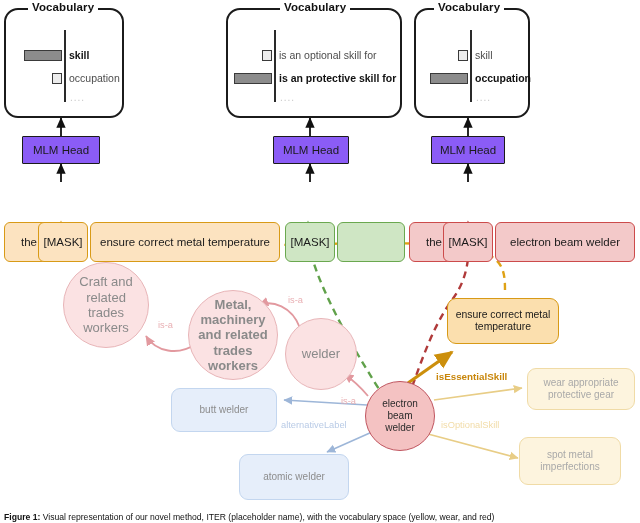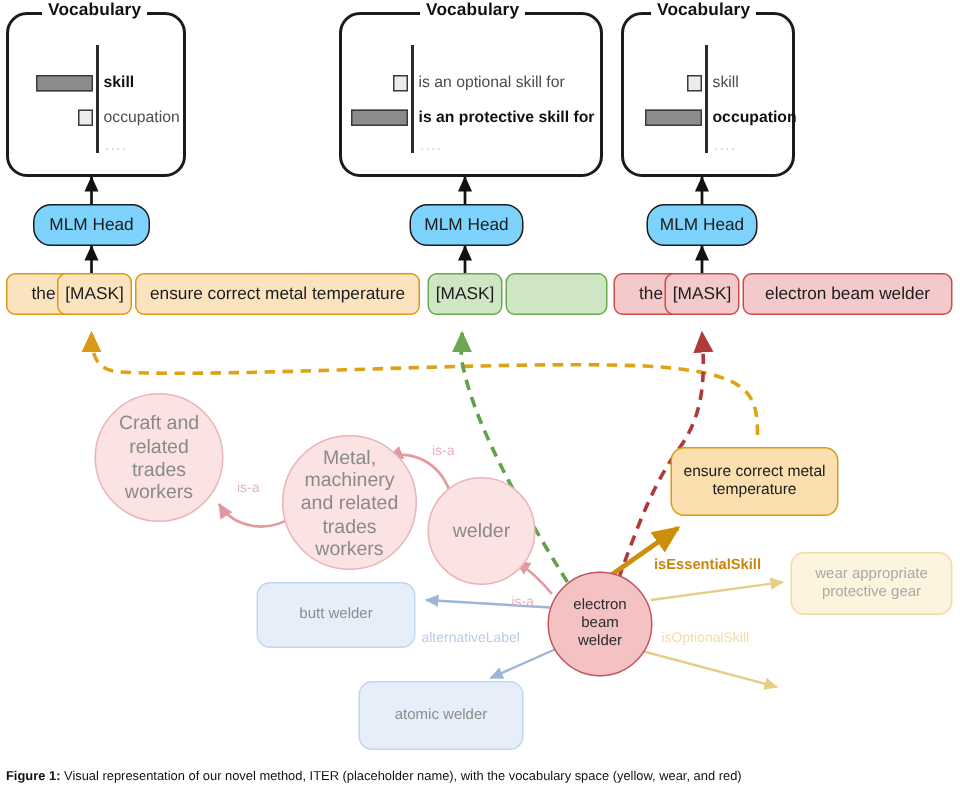--- a/index.html
+++ b/index.html
@@ -13,26 +13,26 @@
                letter-spacing:.1px;color:#111;white-space:nowrap;}
   .vocab-axis{position:absolute;width:1.6px;background:#2a2a2a;}
   .vbar{position:absolute;height:11px;border:1.2px solid #3a3a3a;box-sizing:border-box;}
   .vbar.full{background:#8c8c8c;}
   .vbar.small{background:#ececec;}
   .vlabel{position:absolute;font-size:10.5px;color:#4d4d4d;white-space:nowrap;}
   .vlabel.bold{font-weight:bold;color:#111;}
   .vdots{position:absolute;font-size:10px;color:#c9c9c9;letter-spacing:1px;}
 
   
-  .mlm{position:absolute;border:1.8px solid #1b1b1b;border-radius:12px;background:#7dd3fc;
+  .mlm{position:absolute;border:1.8px solid #1b1b1b;border-radius:1px;background:#8b5cf6;
        display:flex;align-items:center;justify-content:center;font-size:11.5px;color:#1b1b1b;box-sizing:border-box;}
 
   
-  .tok{position:absolute;height:28px;border-radius:6px;box-sizing:border-box;
-       display:flex;align-items:center;justify-content:center;font-size:11.5px;white-space:nowrap;padding:0 24px;}
+  .tok{position:absolute;height:40px;border-radius:6px;box-sizing:border-box;
+       display:flex;align-items:center;justify-content:center;font-size:11.5px;white-space:nowrap;padding:0 24px;margin-top:40px;}
   .tok.orange{background:#fce3c0;border:1.4px solid #d89a16;color:#1b1b1b;}
   .tok.green{background:#cfe6c4;border:1.4px solid #6aa84f;color:#1b1b1b;}
   .tok.red{background:#f3c9c9;border:1.4px solid #cc4b4b;color:#1b1b1b;}
 
   
   .node{position:absolute;box-sizing:border-box;display:flex;align-items:center;justify-content:center;
         text-align:center;line-height:1.18;}
   .circ{border-radius:50%;background:#fbe2e3;border:1.3px solid #e8b5b8;color:#8a8a8a;font-size:13px;}
   .circ.hl{background:#f4c2c2;border:1.8px solid #c0555f;color:#2b2b2b;font-size:10px;}
   .rbox{border-radius:9px;font-size:10px;}
@@ -153,34 +153,35 @@
   <div class="tok orange" style="left:38px;top:182px;width:48px;">[MASK]</div>
   <div class="tok orange" style="left:90px;top:182px;width:190px;">ensure correct metal temperature</div>
   <div class="tok green" style="left:285px;top:182px;width:48px;">[MASK]</div>
   <div class="tok green" style="left:337px;top:182px;width:68px;"></div>
   <div class="tok red" style="left:409px;top:182px;width:30px;">the</div>
   <div class="tok red" style="left:443px;top:182px;width:48px;">[MASK]</div>
   <div class="tok red" style="left:495px;top:182px;width:140px;">electron beam welder</div>
 
   <div class="node circ" style="left:63px;top:262px;width:86px;height:86px;padding:0 8px;">Craft and related trades workers</div>
 
-  <div class="node circ" style="left:188px;top:290px;width:90px;height:90px;padding:0 7px;">Metal, machinery and related trades workers</div>
+  <div class="node circ" style="left:188px;top:290px;width:90px;height:90px;padding:0 7px;font-weight:bold;">Metal, machinery and related trades workers</div>
 
   <div class="node circ" style="left:285px;top:318px;width:72px;height:72px;">welder</div>
 
   <div class="node circ hl" style="left:365px;top:381px;width:70px;height:70px;padding:0 6px;">electron beam welder</div>
 
   <div class="node rbox blue" style="left:171px;top:388px;width:106px;height:44px;">butt welder</div>
 
   <div class="node rbox blue" style="left:239px;top:454px;width:110px;height:46px;">atomic welder</div>
 
   <div class="node rbox ystrong" style="left:447px;top:298px;width:112px;height:46px;padding:0 6px;">ensure correct metal temperature</div>
 
   <div class="node rbox ylite" style="left:527px;top:368px;width:108px;height:42px;padding:0 6px;">wear appropriate protective gear</div>
 
+  <div class="node rbox ylite" style="left:519px;top:437px;width:102px;height:48px;padding:0 6px;">spot metal imperfections</div>
 
   <div class="elabel pink" style="left:158px;top:320px;">is-a</div>
   <div class="elabel pink" style="left:288px;top:295px;">is-a</div>
   <div class="elabel pink" style="left:341px;top:396px;">is-a</div>
   <div class="elabel blue" style="left:281px;top:420px;">alternativeLabel</div>
   <div class="elabel ystrong" style="left:436px;top:371px;">isEssentialSkill</div>
   <div class="elabel ylite" style="left:441px;top:420px;">isOptionalSkill</div>
 
   <div class="caption">
     <b>Figure 1:</b>

